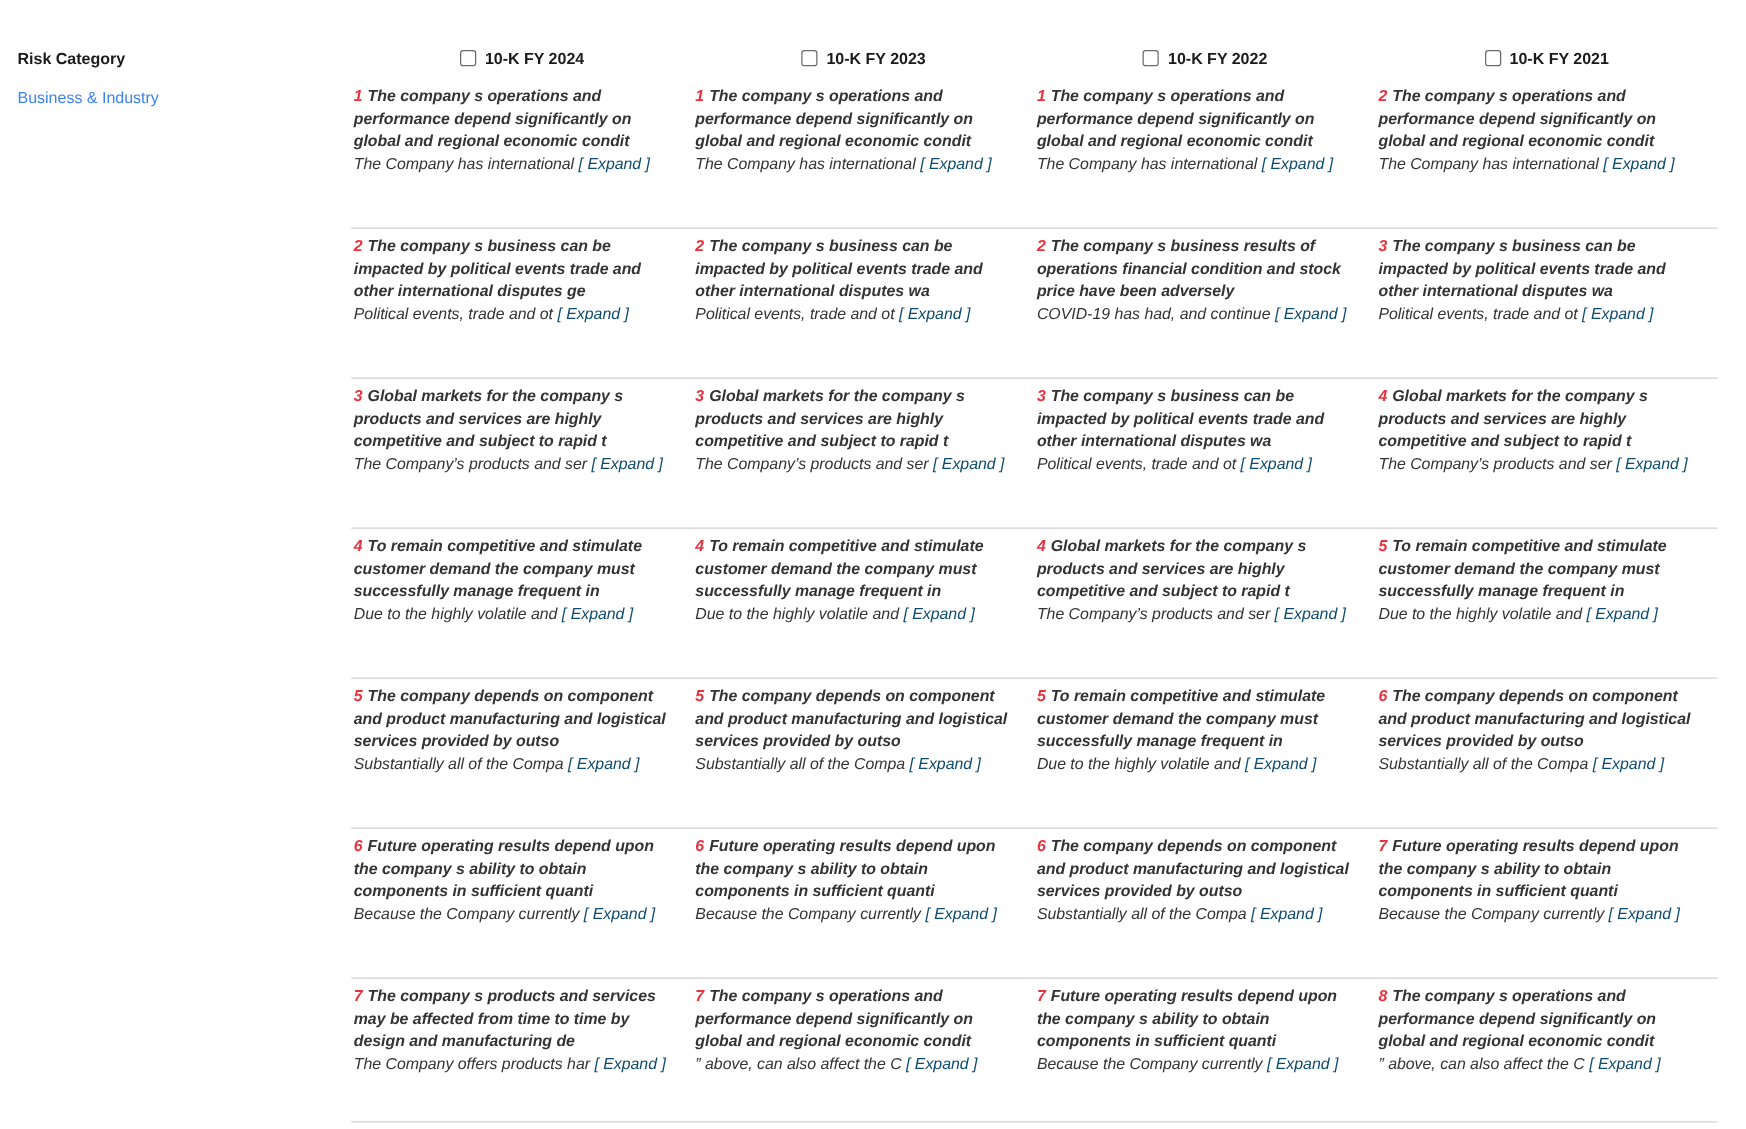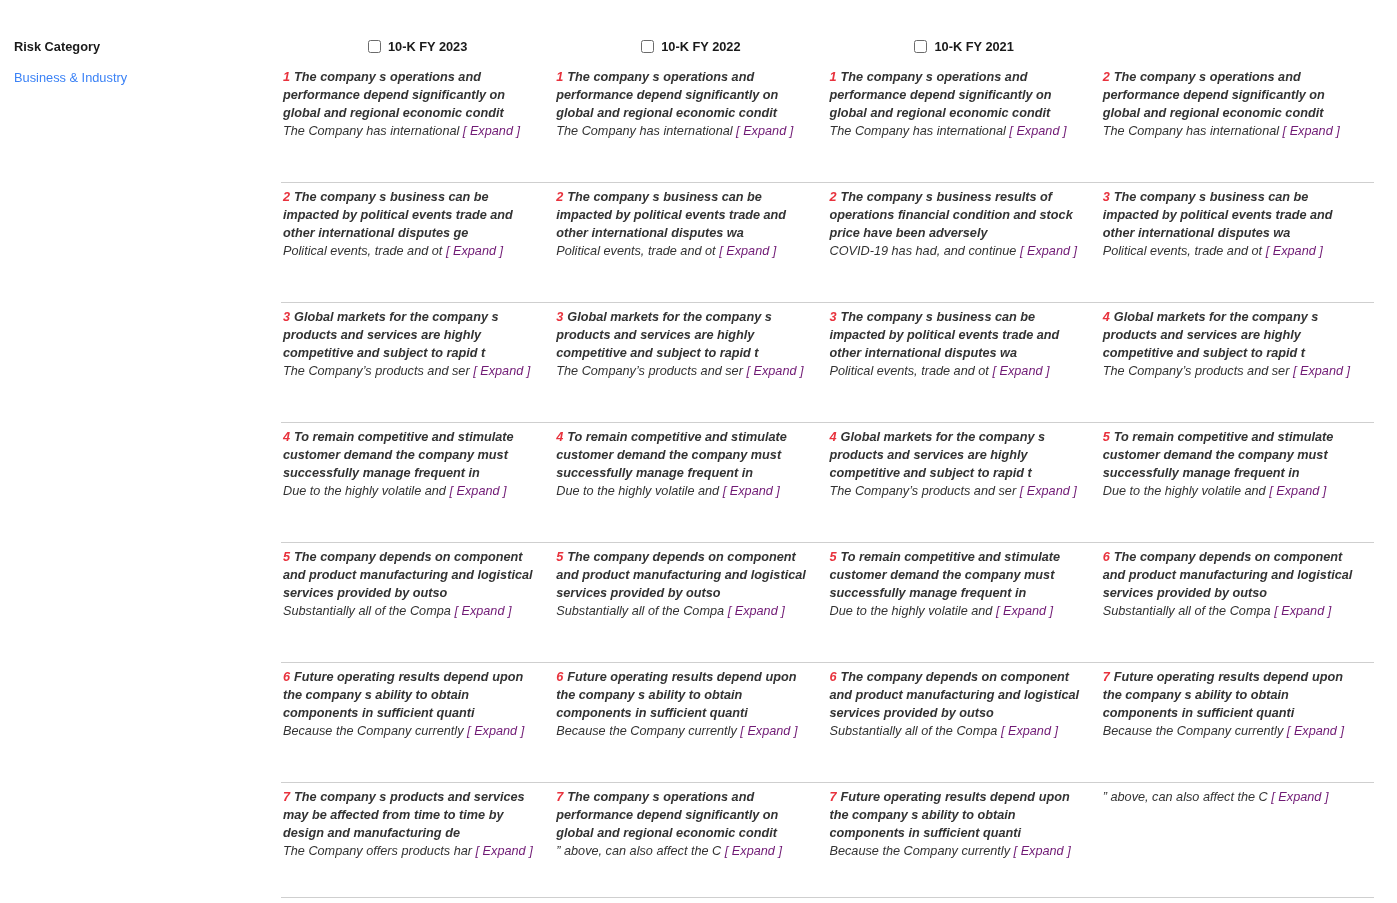--- a/index.html
+++ b/index.html
@@ -43,35 +43,39 @@
   }
   .grid-row:last-child { height: 115px; }
   .cell {
     width: 273.25px; padding: 5px 13px 0 2px;
     font-size: 12.7px; line-height: 18px; color: #333333;
   }
   .cell-title { font-style: italic; font-weight: bold; }
   .num { color: #e8323d; font-weight: bold; margin-right: 4px; }
   .cell-snippet { font-style: italic; color: #333333; }
   .expand-link {
-    color: #701a75; font-style: italic; text-decoration: none; cursor: pointer;
+    color: #0c4a6e; font-style: italic; text-decoration: none; cursor: pointer;
   }
 </style>
 </head>
 <body>
 
 <div class="page">
 
   <div class="risk-cat-title">Risk Category</div>
   <a class="category-link">Business &amp; Industry</a>
 
   <div class="grid">
     <div class="grid-header">
       <div class="hdr-cell">
         <span class="checkbox"></span>
+        <span class="hdr-label">10-K FY 2024</span>
+      </div>
+      <div class="hdr-cell">
+        <span class="checkbox"></span>
         <span class="hdr-label">10-K FY 2023</span>
       </div>
       <div class="hdr-cell">
         <span class="checkbox"></span>
         <span class="hdr-label">10-K FY 2022</span>
       </div>
       <div class="hdr-cell">
         <span class="checkbox"></span>
         <span class="hdr-label">10-K FY 2021</span>
       </div>
@@ -192,19 +196,20 @@
   </div>
           <div class="cell">
     <div class="cell-title"><span class="num">7</span><span class="title-text">The company s operations and performance depend significantly on global and regional economic condit</span></div>
     <div class="cell-snippet"><span class="snippet-text">” above, can also affect the C</span> <a class="expand-link">[ Expand ]</a></div>
   </div>
           <div class="cell">
     <div class="cell-title"><span class="num">7</span><span class="title-text">Future operating results depend upon the company s ability to obtain components in sufficient quanti</span></div>
     <div class="cell-snippet"><span class="snippet-text">Because the Company currently</span> <a class="expand-link">[ Expand ]</a></div>
   </div>
           <div class="cell">
+    <div class="cell-title"><span class="num">8</span><span class="title-text">The company s operations and performance depend significantly on global and regional economic condit</span></div>
     <div class="cell-snippet"><span class="snippet-text">” above, can also affect the C</span> <a class="expand-link">[ Expand ]</a></div>
   </div>
         </div>
       </div>
   </div>
 
 </div>
 
 </body></html>

